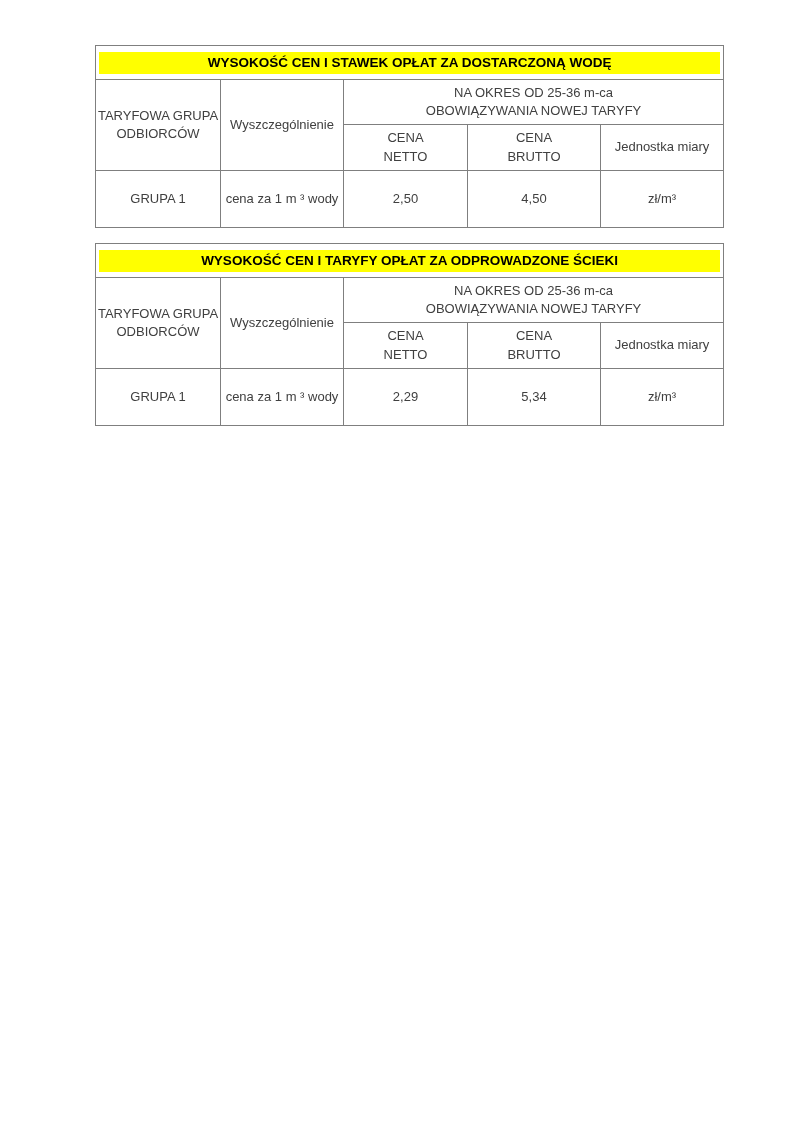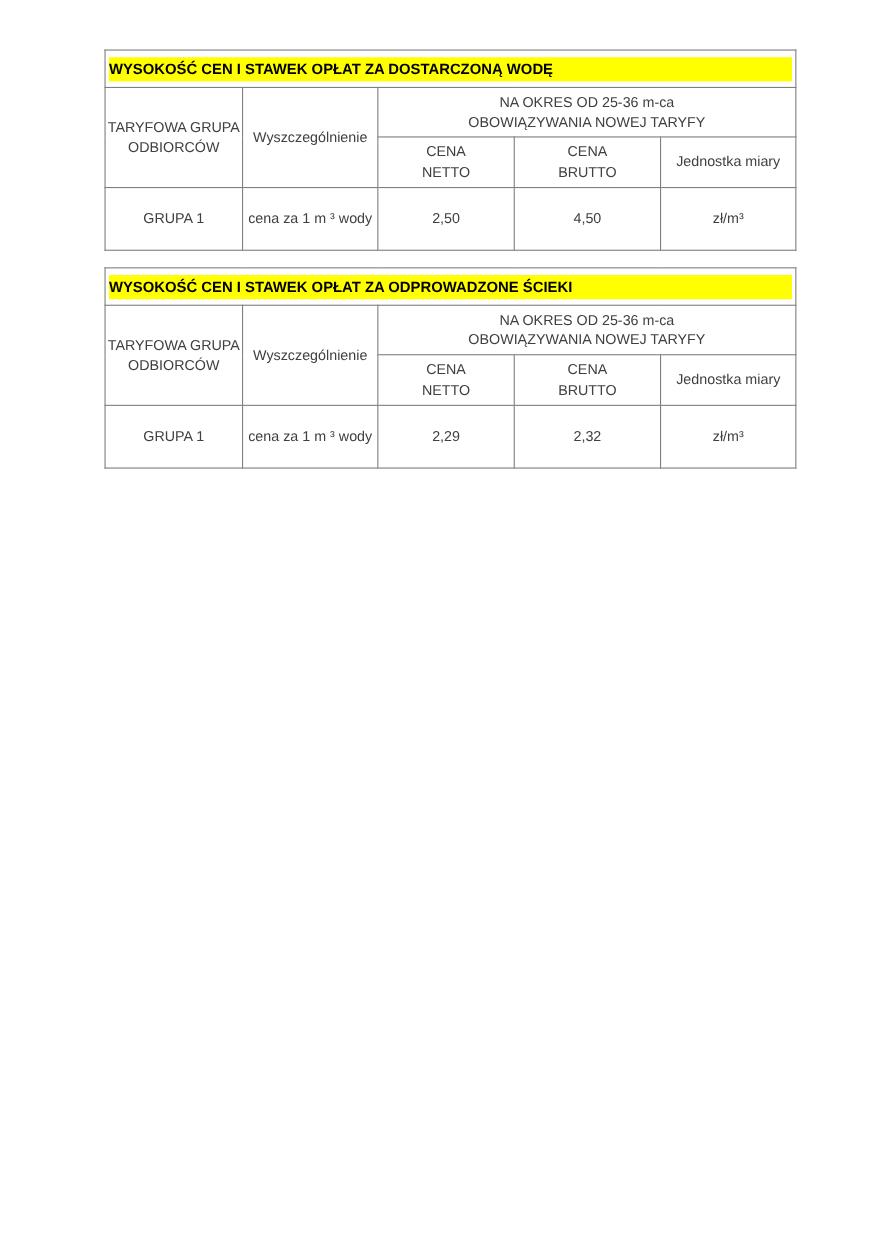--- a/index.html
+++ b/index.html
@@ -44,21 +44,21 @@
   td.title-cell {
     height: 33px;
     padding: 5px 0 6px 0;
     vertical-align: middle;
   }
   .highlight-band {
     background: #ffff00;
     margin: 0 3px;
     height: 22px;
     line-height: 22px;
-    text-align: left;
+    text-align: center;
     font-weight: bold;
     font-size: 13.5px;
     color: #000000;
     white-space: nowrap;
   }
   tr.hdr1 td { height: 44px; }
   tr.hdr2 td { height: 45px; }
   tr.data td { height: 56px; }
   .pre { white-space: pre-line; }
   td.group-cell { padding-bottom: 16px; }
@@ -118,41 +118,41 @@
       <colgroup>
         <col style="width:125px">
         <col style="width:123px">
         <col style="width:124px">
         <col style="width:133px">
         <col style="width:123px">
       </colgroup>
       <tbody>
         <tr>
           <td class="title-cell" colspan="5">
-            <div class="highlight-band">WYSOKOŚĆ CEN I STAWEK OPŁAT ZA ODPROWADZONE ŚCIEKI</div>
+            <div class="highlight-band">WYSOKOŚĆ CEN I TARYFY OPŁAT ZA ODPROWADZONE ŚCIEKI</div>
           </td>
         </tr>
         <tr class="hdr1">
           <td class="pre" rowspan="2">TARYFOWA GRUPA
 ODBIORCÓW</td>
           <td rowspan="2">Wyszczególnienie</td>
           <td class="pre" colspan="3">NA OKRES OD 25-36 m-ca
 OBOWIĄZYWANIA NOWEJ TARYFY</td>
         </tr>
         <tr class="hdr2">
           <td class="pre">CENA
 NETTO</td>
           <td class="pre">CENA
 BRUTTO</td>
           <td>Jednostka miary</td>
         </tr>
         <tr class="data">
           <td class="group-cell">GRUPA 1</td>
           <td class="spec-cell">cena za 1 m ³ wody</td>
           <td>2,29</td>
-          <td>2,32</td>
+          <td>5,34</td>
           <td>zł/m³</td>
         </tr>
       </tbody>
     </table>
   </div>
 
 </div>
 
 </body></html>

